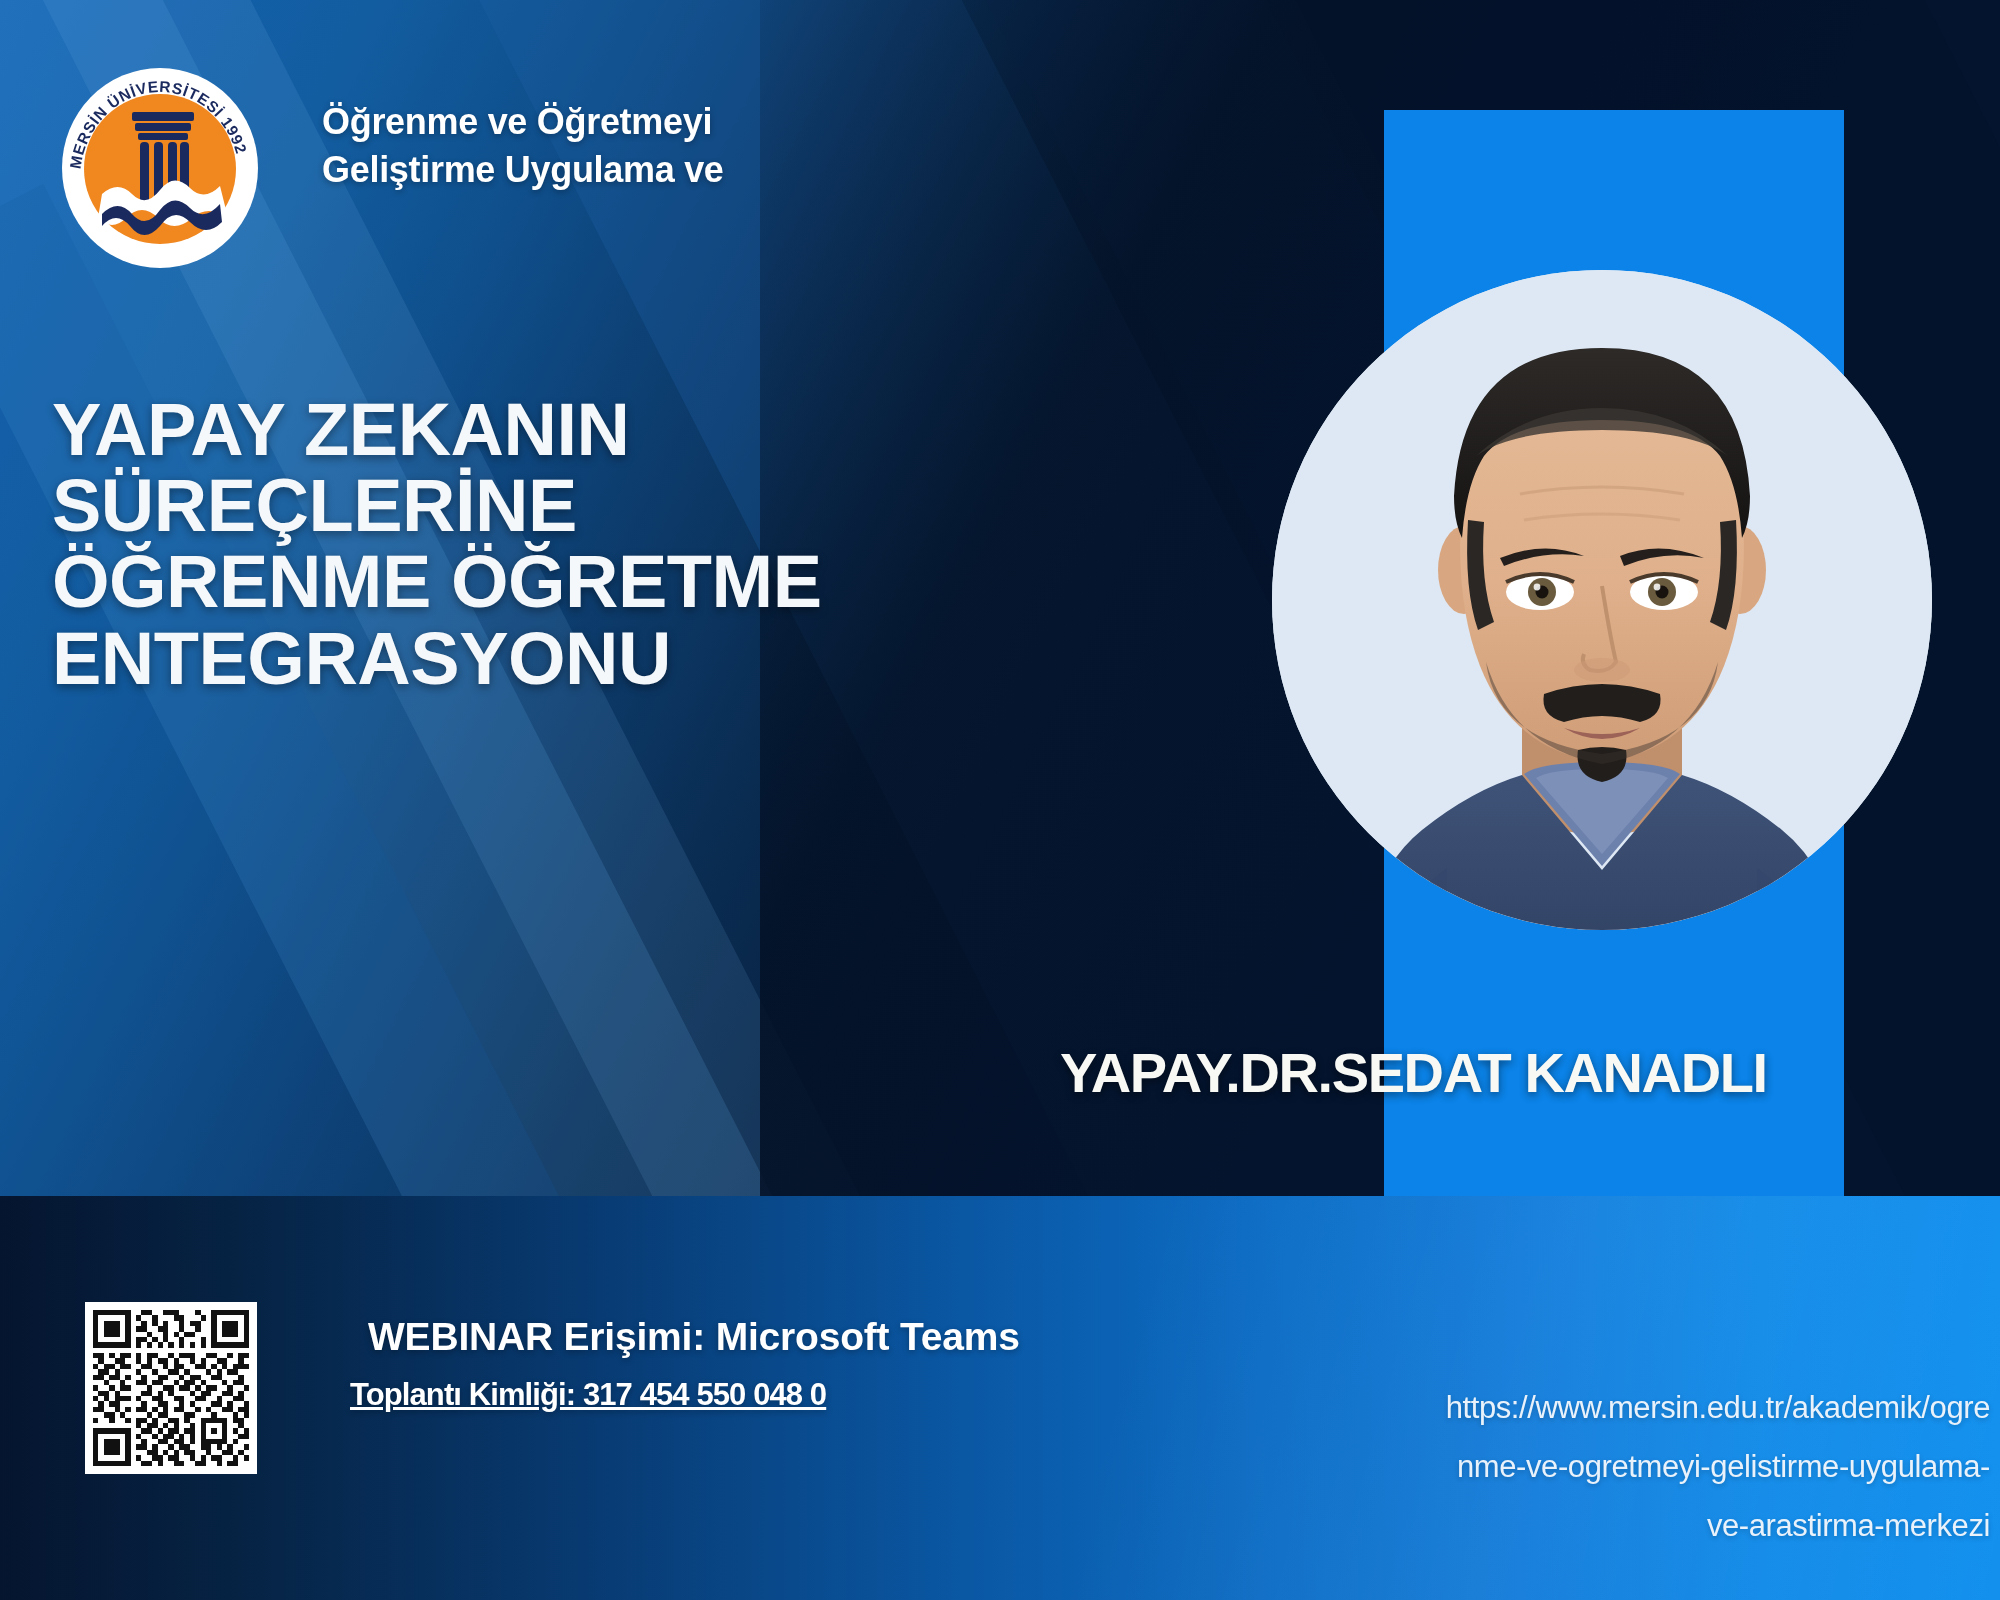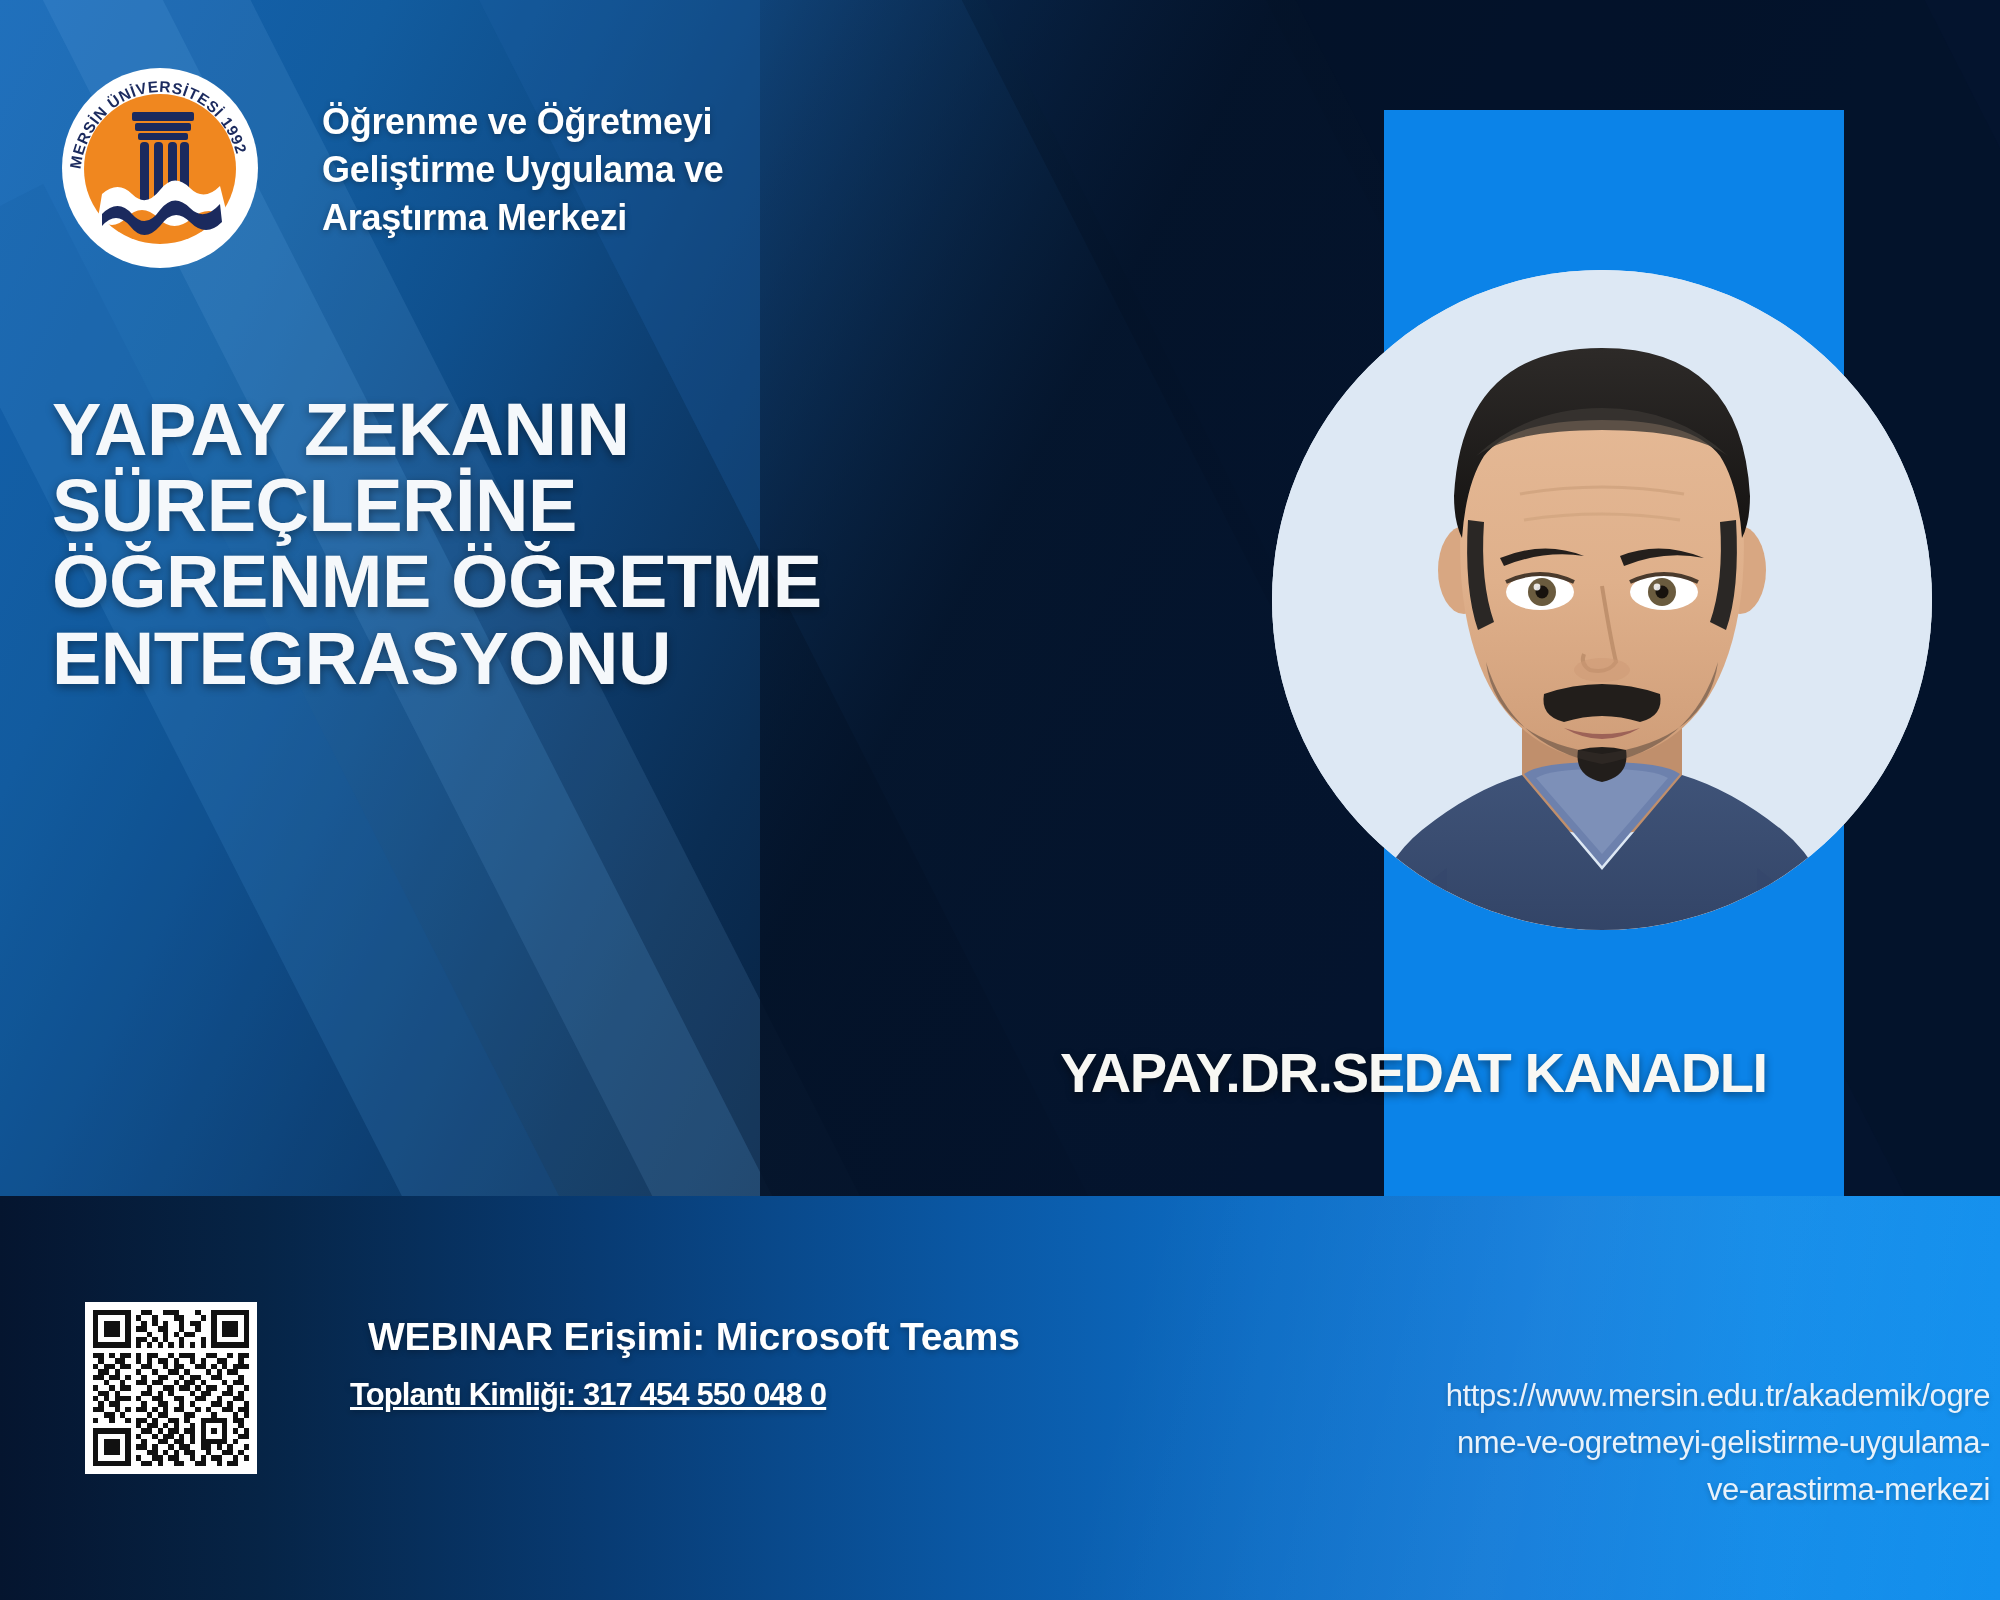--- a/index.html
+++ b/index.html
@@ -144,21 +144,21 @@
     text-decoration:underline;
   }
 
   
   .url{
     position:absolute; left:1250px; top:1372px; width:740px;
     text-align:right; color:#e9f2fb; font-size:31px; line-height:1.52;
     letter-spacing:-0.4px;
     text-shadow:0 2px 5px rgba(0,0,0,0.22);
   }
-  .url div{ white-space:nowrap; }
+  .url div{ white-space:nowrap;margin-top:12px; }
 </style>
 </head>
 <body>
 
 <div id="poster">
 
   <div class="bg-base"></div>
   <div class="diag d1"></div>
   <div class="diag d2"></div>
   <div class="diag d3"></div>
@@ -282,21 +282,20 @@
       </defs>
       <text class="ring-label" font-family="Liberation Sans, sans-serif" font-weight="bold" font-size="15.5" fill="#1b2a5e" letter-spacing="0.7">
         <textPath href="#arcTop" startOffset="4%">MERSİN ÜNİVERSİTESİ 1992</textPath>
       </text>
     </svg>
   </div>
 
   <div class="org-title">
     <div>Öğrenme ve Öğretmeyi</div>
     <div>Geliştirme Uygulama ve</div>
-    <div>Araştırma Merkezi</div>
   </div>
 
   <div class="headline">
     <div>YAPAY ZEKANIN</div>
     <div>SÜREÇLERİNE</div>
     <div>ÖĞRENME ÖĞRETME</div>
     <div>ENTEGRASYONU</div>
   </div>
 
 

